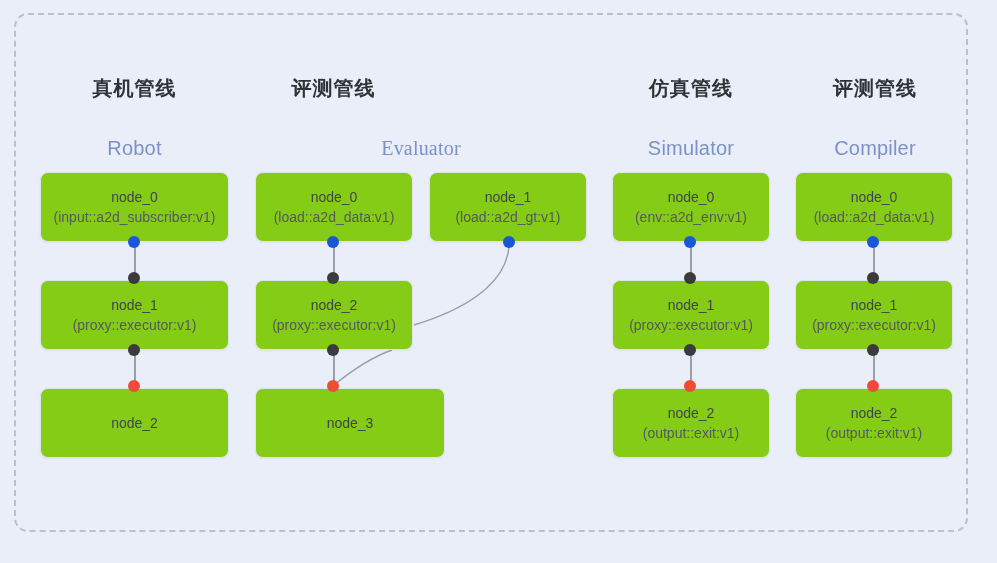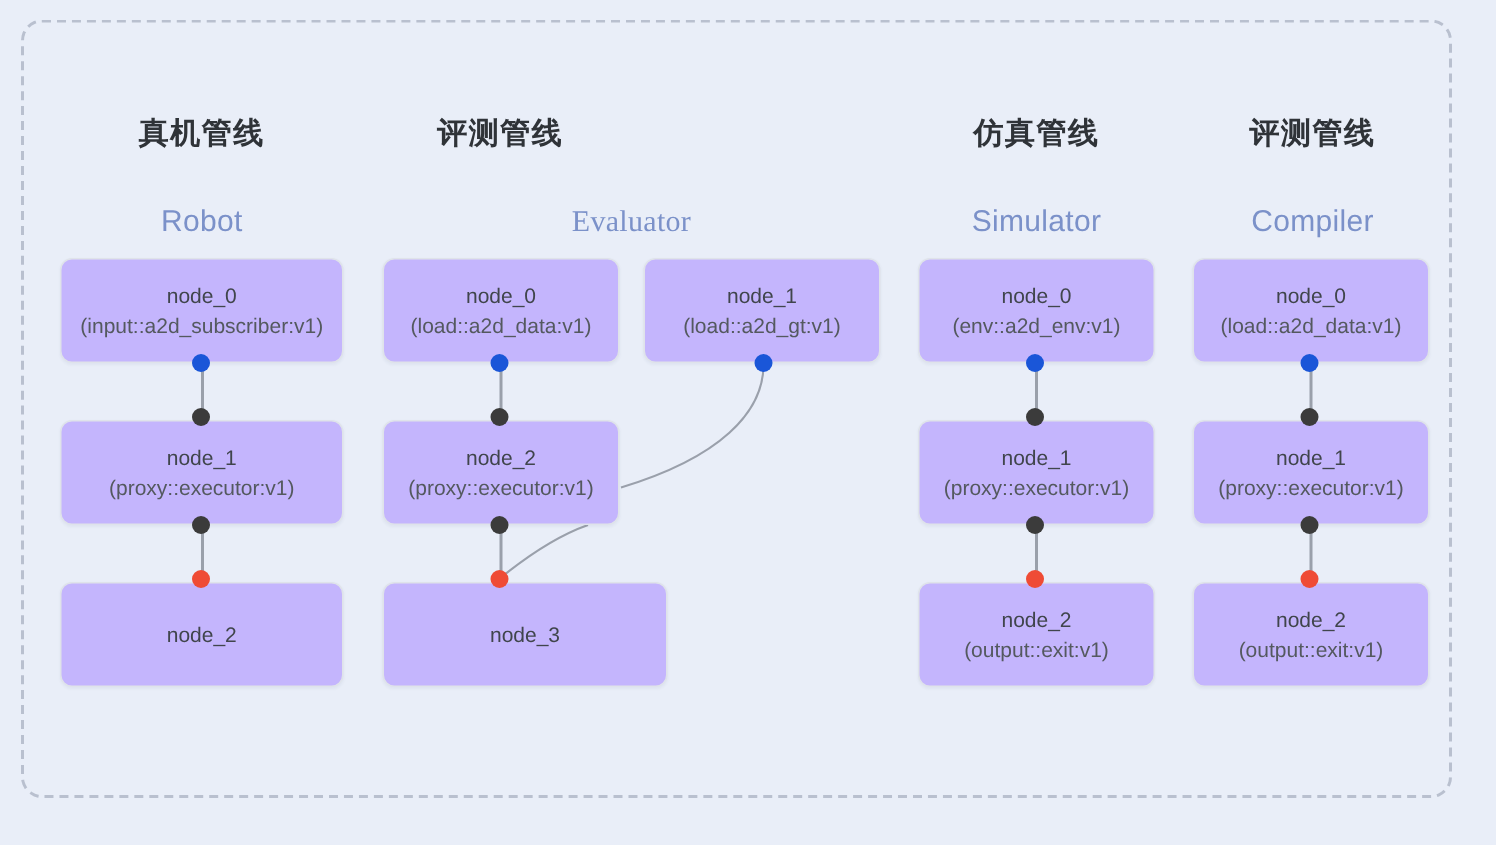--- a/index.html
+++ b/index.html
@@ -36,21 +36,21 @@
   }
   .en-title{
     font-size:20px;
     color:#7b91c9;
     white-space:nowrap;
     letter-spacing:0.2px;
   }
   .node{
     position:absolute;
     box-sizing:border-box;
-    background:#c4b5fd;
+    background:#84cc16;
     border:1px solid #dfe3ea;
     border-radius:8px;
     display:flex;
     flex-direction:column;
     align-items:center;
     justify-content:center;
     box-shadow:0 1px 2px rgba(40,55,90,0.05);
   }
   .node .n-name{
     font-size:14px;

